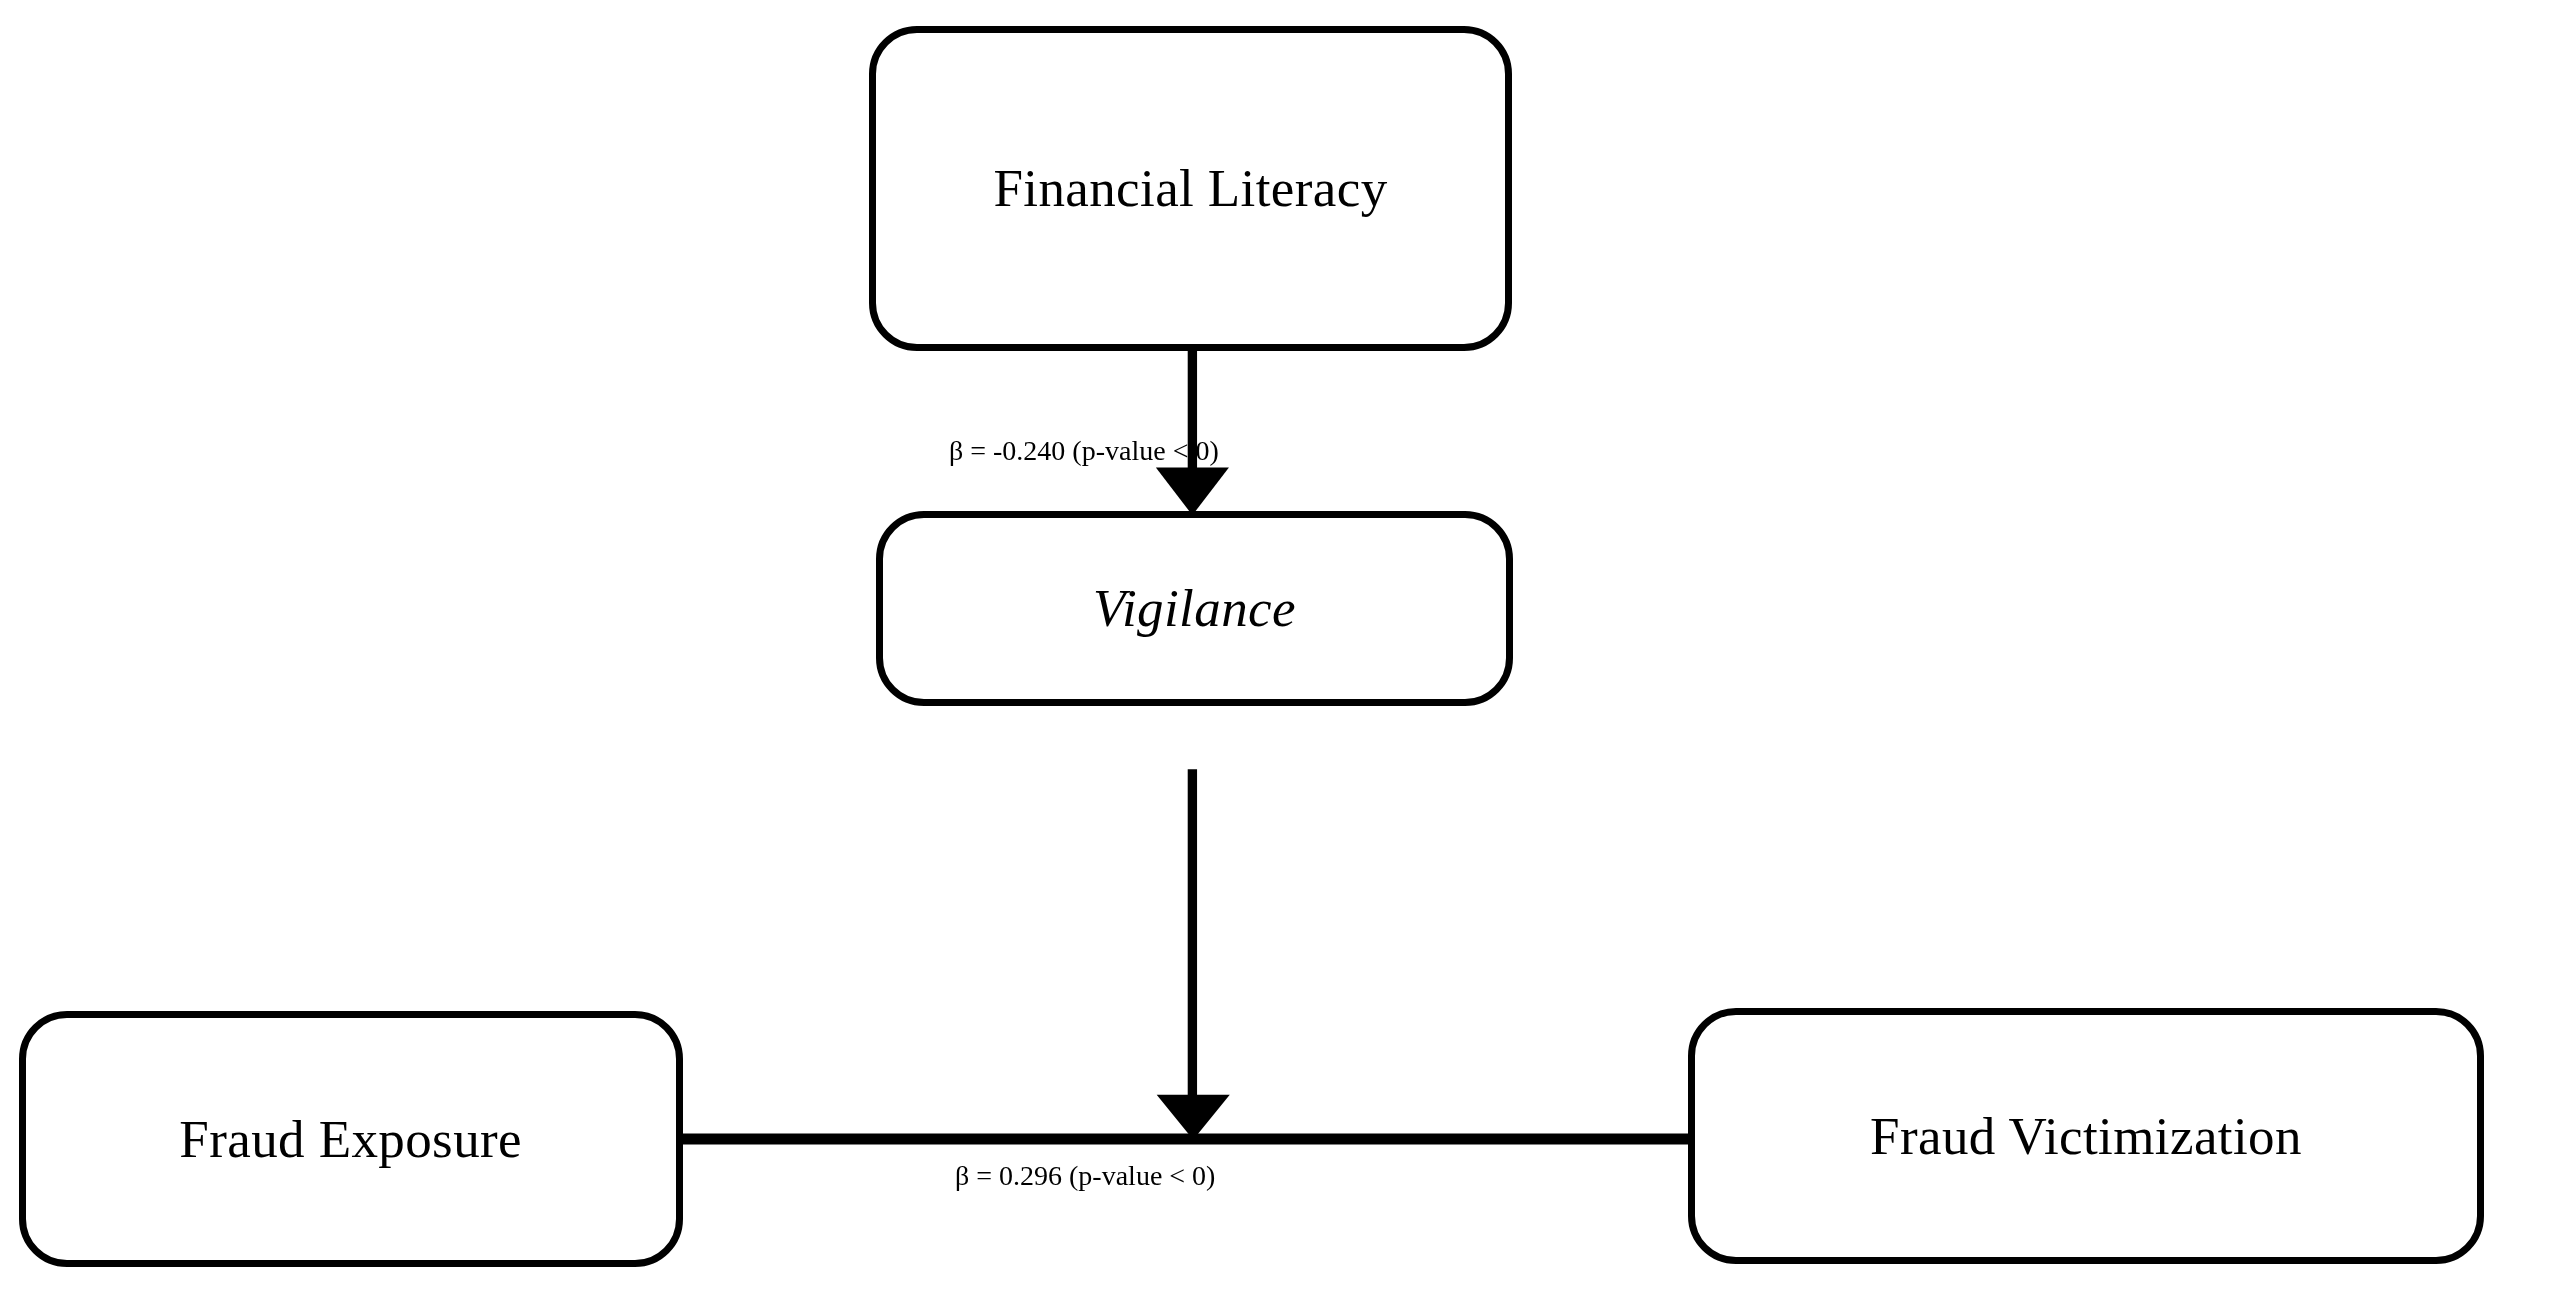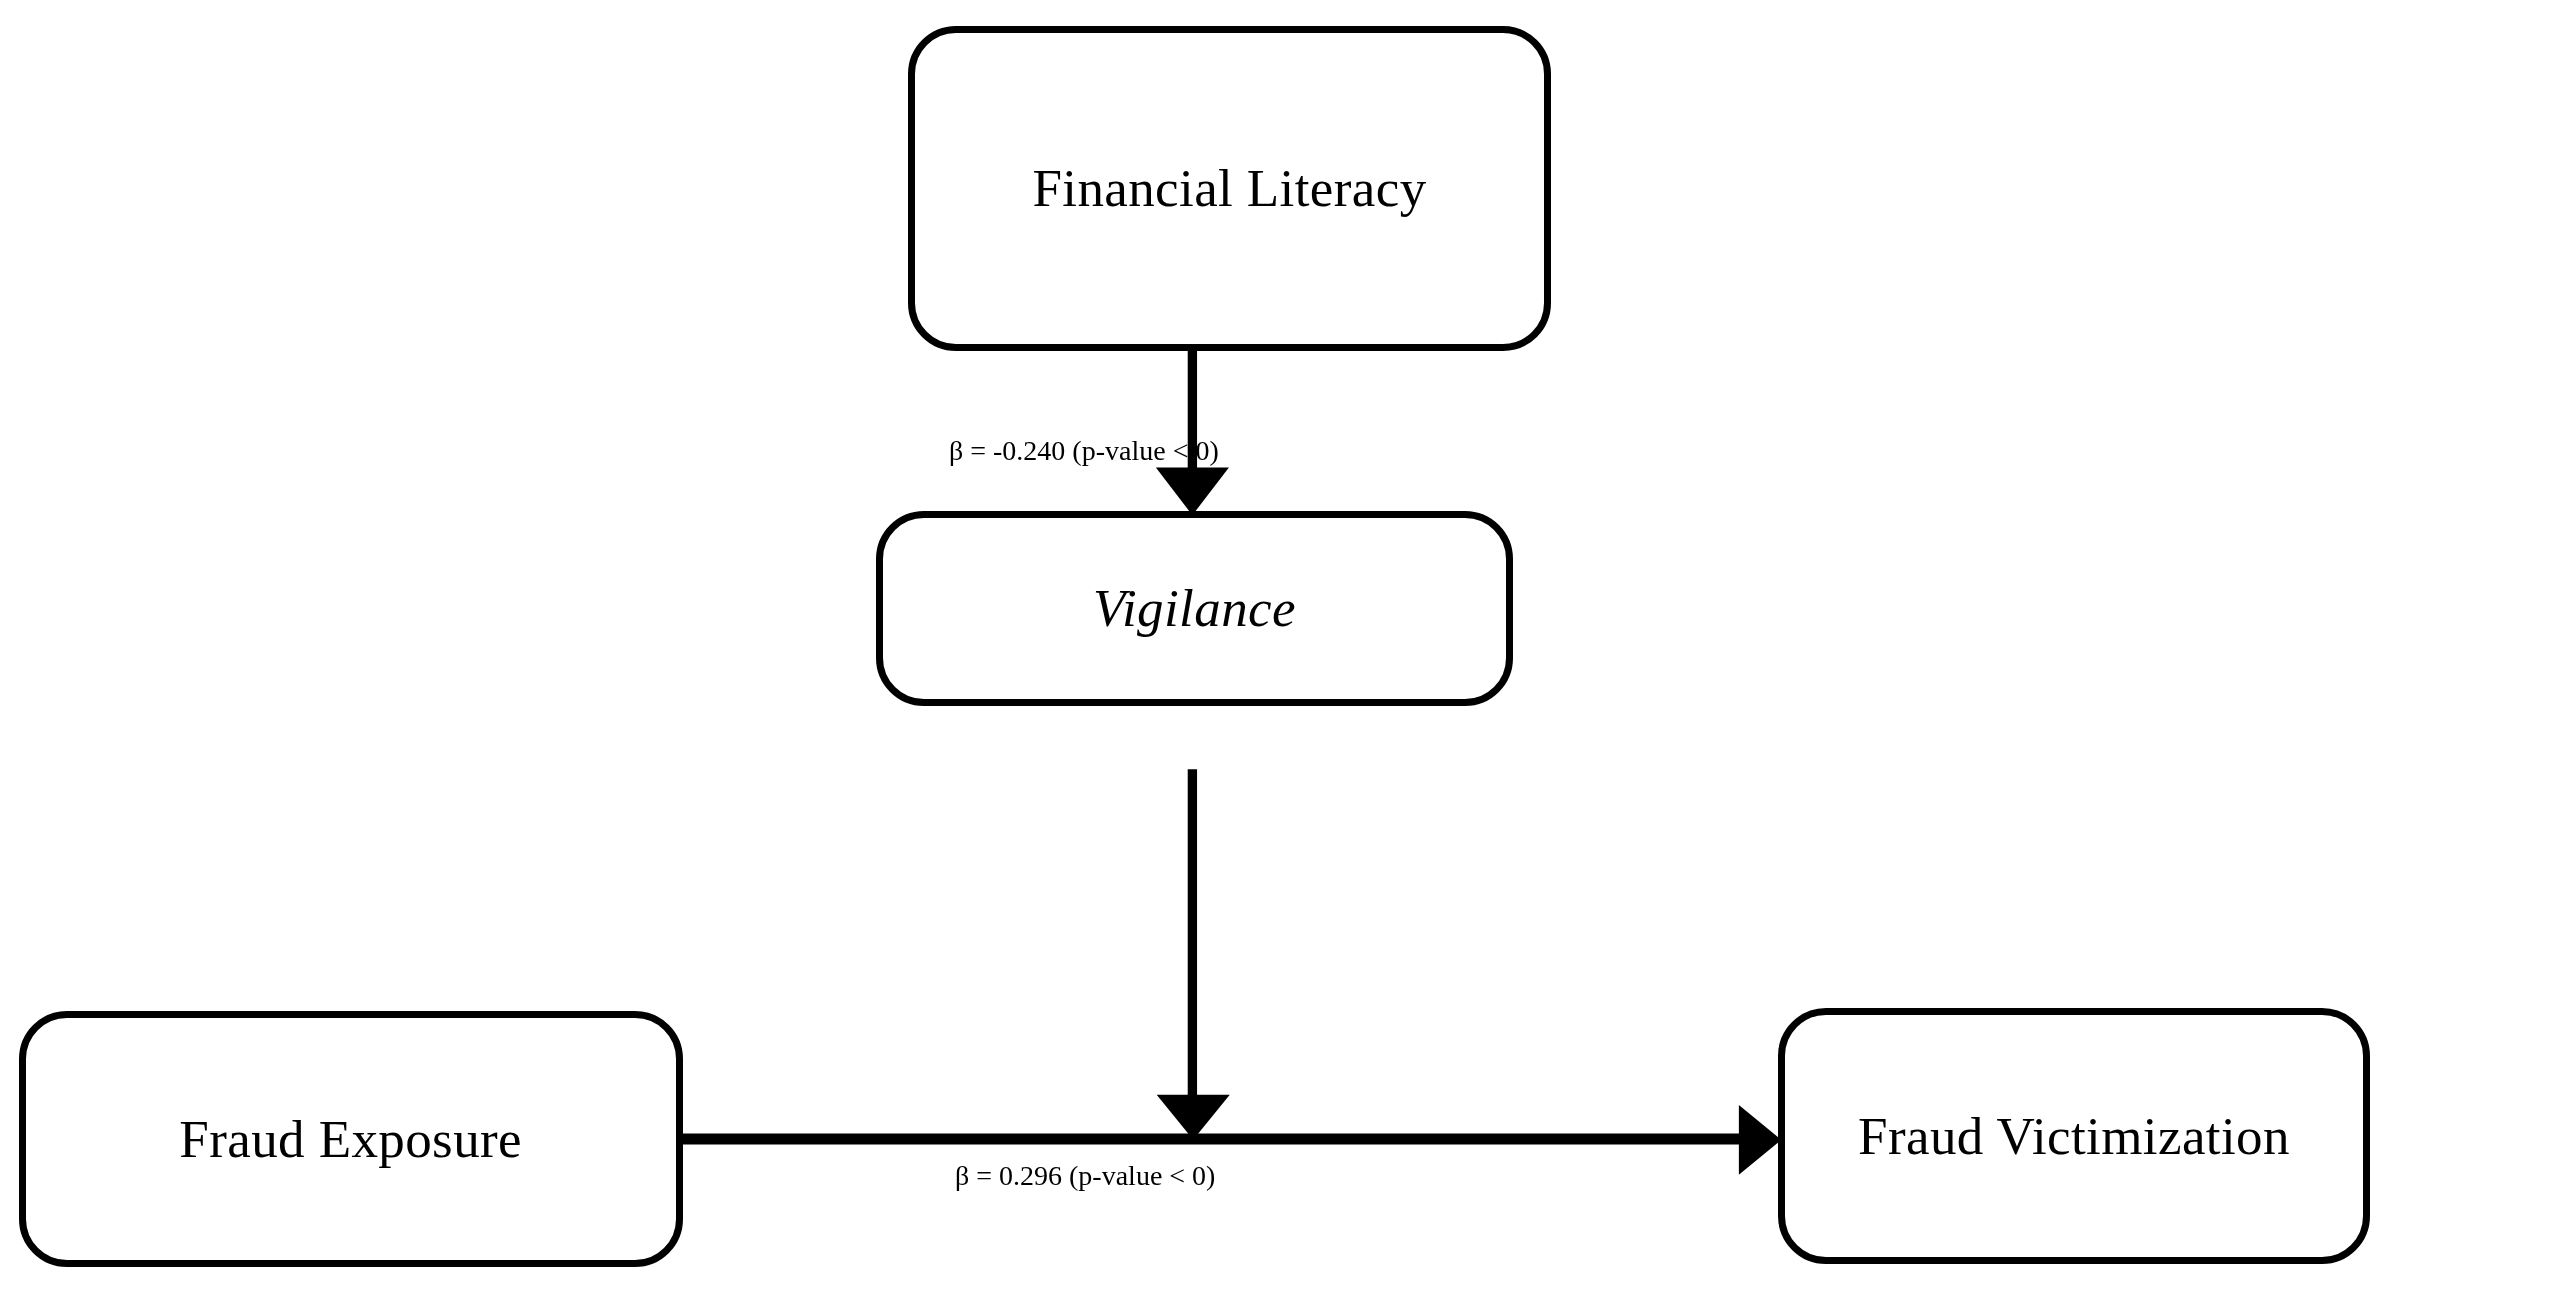--- a/index.html
+++ b/index.html
@@ -33,30 +33,30 @@
   .node-label {
     font-family: "Liberation Serif", "DejaVu Serif", serif;
     font-size: 53px;
     line-height: 1.1;
     color: #000000;
     white-space: nowrap;
     letter-spacing: 0.4px;
   }
   
   #node-financial-literacy {
-    left: 908px; top: 25.5px; width: 643px; height: 325px;
+    left: 869px; top: 25.5px; width: 643px; height: 325px;
   }
   #node-vigilance {
     left: 876px; top: 511px; width: 637px; height: 195px; font-style: italic;
   }
   #node-fraud-exposure {
     left: 18.7px; top: 1011px; width: 664px; height: 256px;
   }
   #node-fraud-victimization {
-    left: 1778px; top: 1008px; width: 592px; height: 256px;
+    left: 1688px; top: 1008px; width: 796px; height: 256px;
   }
 
   
   #edge-layer {
     position: absolute;
     left: 0; top: 0;
     width: 2576px; height: 1293px;
     z-index: 1;
     pointer-events: none;
   }

